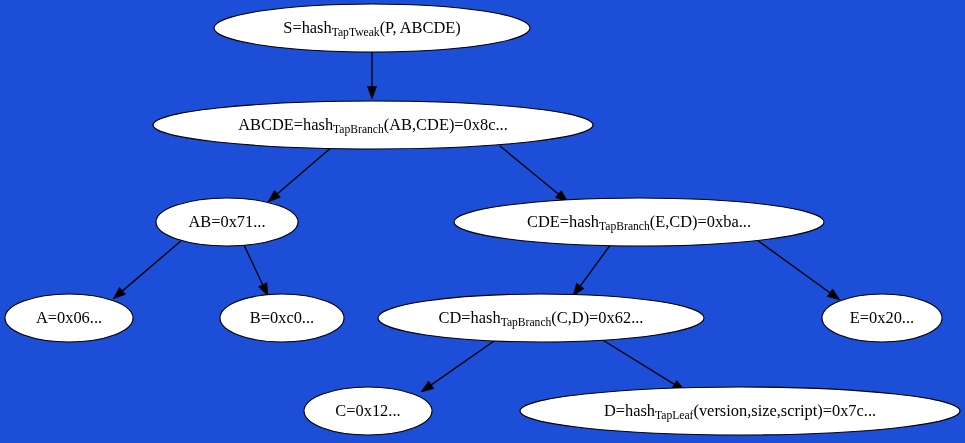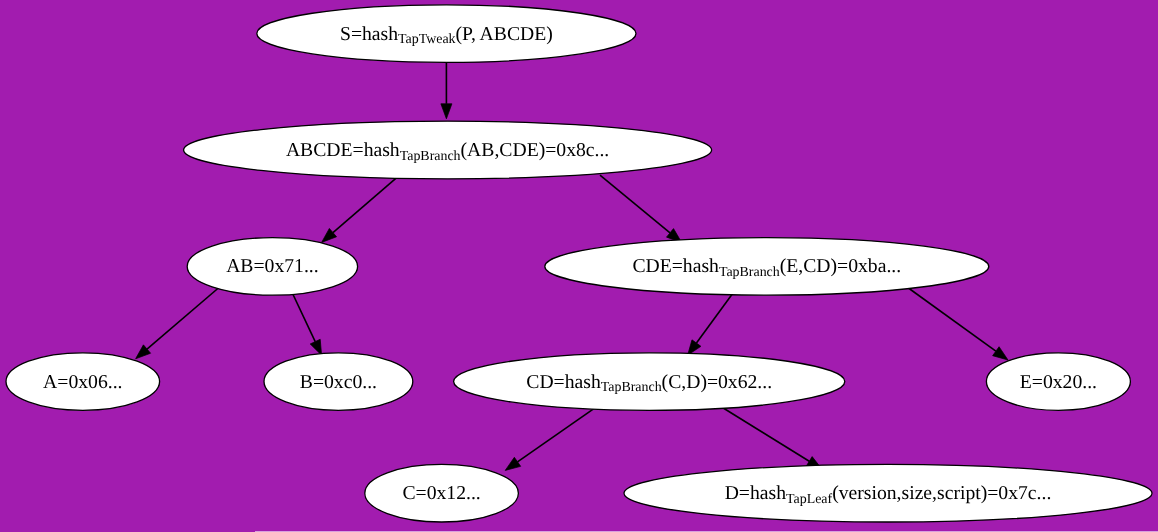--- a/index.html
+++ b/index.html
@@ -8,21 +8,21 @@
     padding: 0;
     background: #ffffff;
   }
   body {
     font-family: "Liberation Serif", "DejaVu Serif", serif;
   }
   #diagram-root {
     position: relative;
     width: 965px;
     height: 443px;
-    background: #a21caf;
+    background: #1d4ed8;
     overflow: hidden;
   }
   #graph-svg {
     position: absolute;
     left: 0;
     top: 0;
     width: 965px;
     height: 443px;
     display: block;
   }

